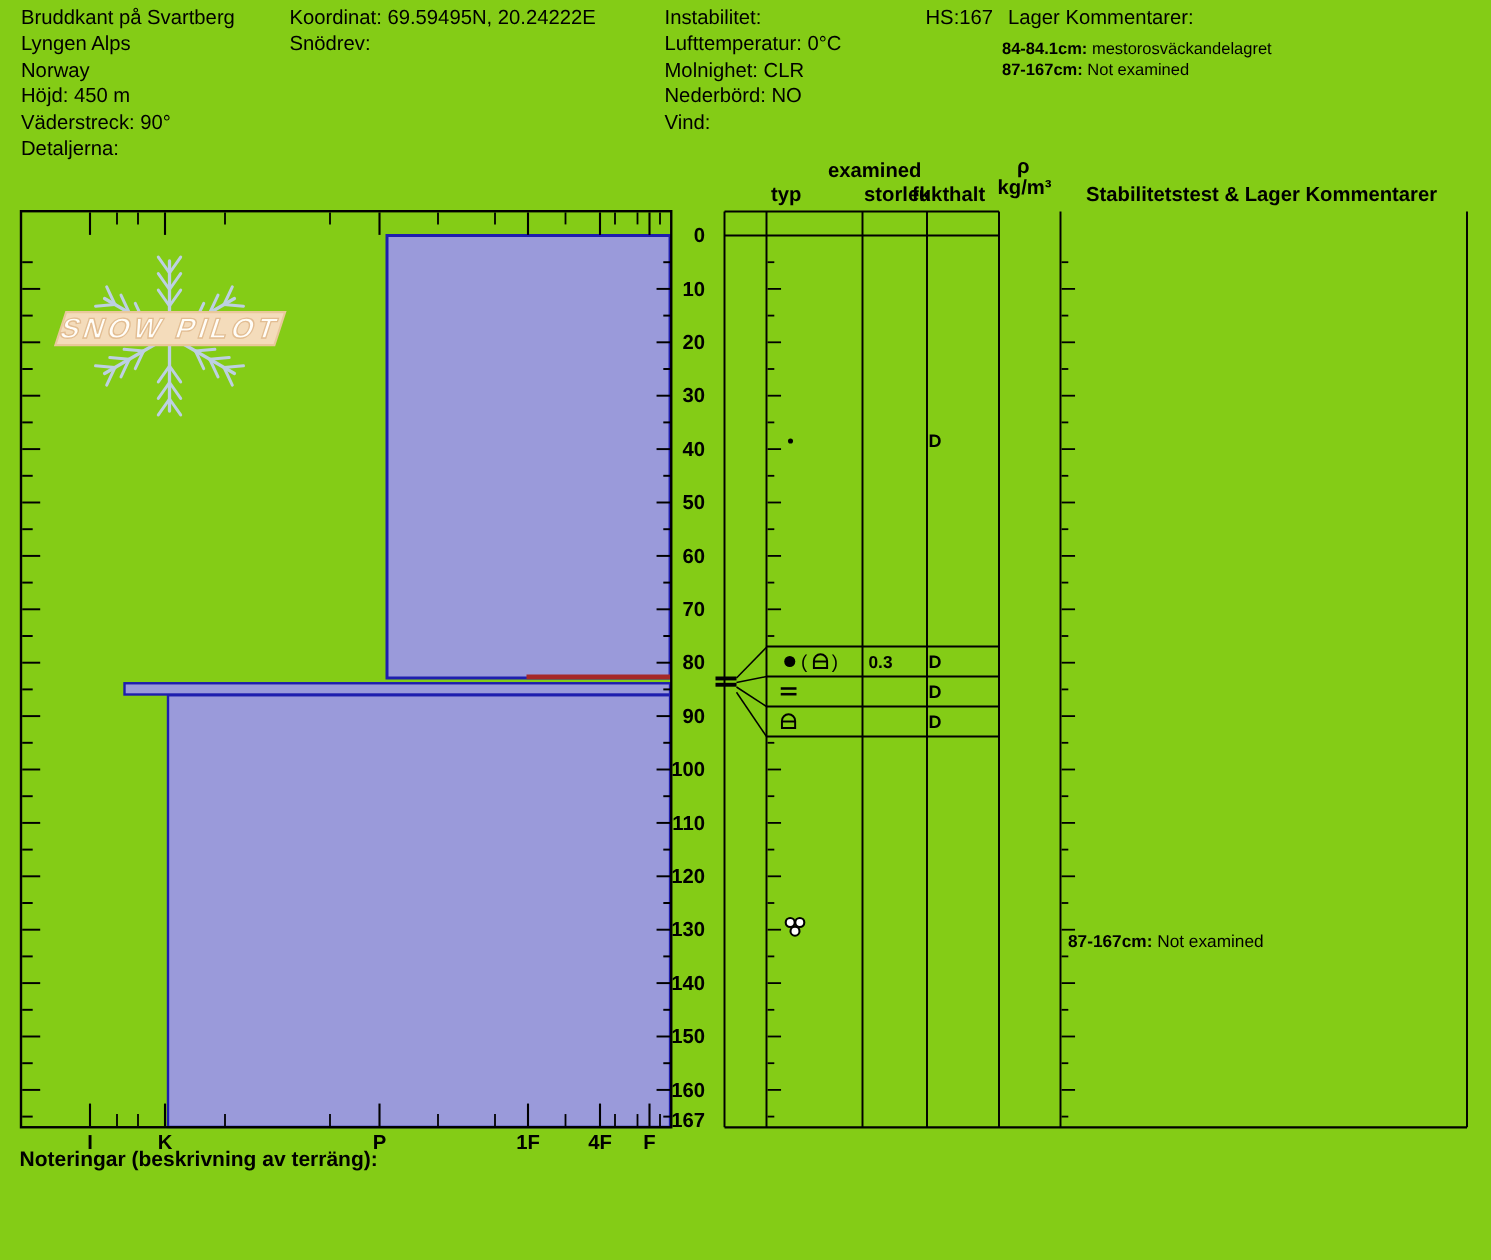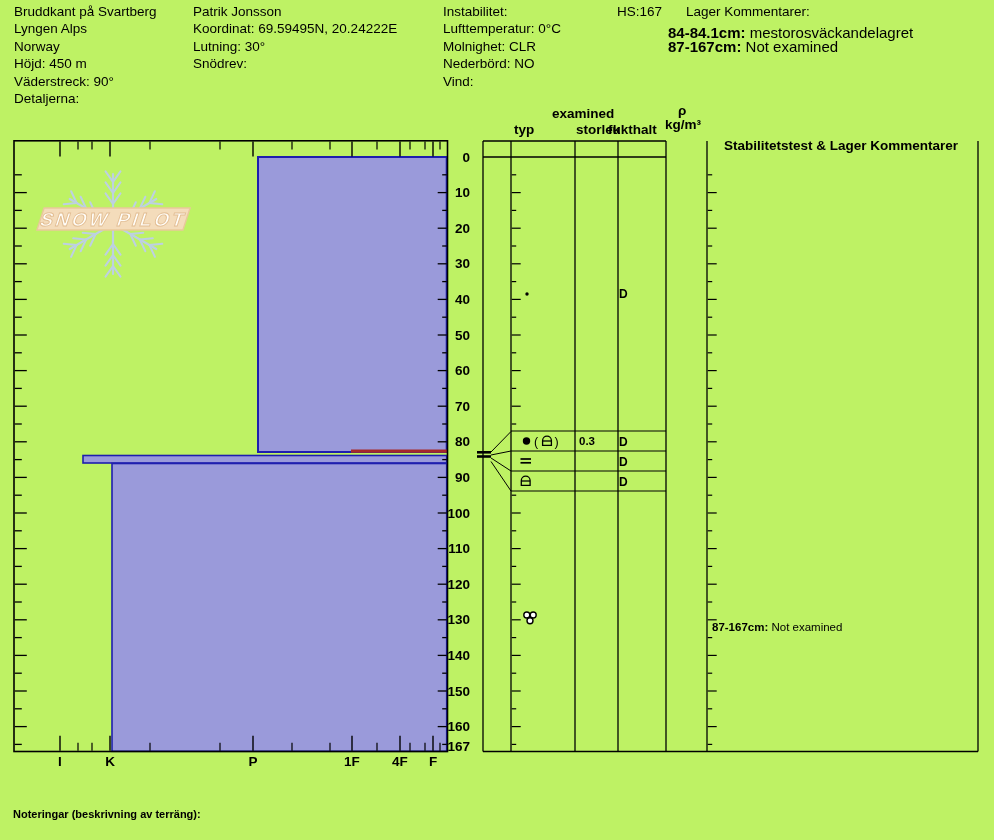--- a/index.html
+++ b/index.html
@@ -1,71 +1,69 @@
 <!DOCTYPE html>
 <html><head>
 <meta charset="utf-8">
 <style>
   html,body{margin:0;padding:0;background:#fff;}
-  .page{position:relative;width:994px;height:840px;background:#bef264;
+  .page{position:relative;width:994px;height:840px;background:#84cc16;
         font-family:"Liberation Sans",sans-serif;color:#000;overflow:hidden;}
   .hcol{position:absolute;top:3px;font-size:13.5px;line-height:17.4px;}
   .hcol .lbl{font-weight:normal;}
-  .small-comments{position:absolute;font-size:15px;line-height:14px;}
+  .small-comments{position:absolute;font-size:11px;line-height:14px;}
   .small-comments .lbl{font-weight:bold;}
   .colhead{position:absolute;font-weight:bold;font-size:13.5px;white-space:nowrap;}
-  .footnote{position:absolute;font-weight:bold;font-size:11px;white-space:nowrap;margin-top:44px;}
+  .footnote{position:absolute;font-weight:bold;font-size:14px;white-space:nowrap;}
   svg text{font-family:"Liberation Sans",sans-serif;}
   #chart-svg{position:absolute;left:0;top:0;}
 </style>
 </head>
 <body>
 
 <div class="page">
 
   <div class="hcol" style="left:14px;" id="hcol1">
       <div>Bruddkant på Svartberg</div>
       <div>Lyngen Alps</div>
       <div>Norway</div>
       <div><span class="lbl">Höjd:</span> 450 m</div>
       <div><span class="lbl">Väderstreck:</span> 90°</div>
       <div><span class="lbl">Detaljerna:</span></div>
     </div>
   <div class="hcol" style="left:193px;" id="hcol2">
-      <div>Patrik Jonsson</div>
       <div><span class="lbl">Koordinat:</span> 69.59495N, 20.24222E</div>
-      <div><span class="lbl">Lutning:</span> 30°</div>
       <div><span class="lbl">Snödrev:</span></div>
     </div>
   <div class="hcol" style="left:443px;" id="hcol3">
       <div><span class="lbl">Instabilitet:</span></div>
       <div><span class="lbl">Lufttemperatur:</span> 0°C</div>
       <div><span class="lbl">Molnighet:</span> CLR</div>
       <div><span class="lbl">Nederbörd:</span> NO</div>
       <div><span class="lbl">Vind:</span></div>
     </div>
 
   <div class="hcol" style="left:617px;">
     <div><span class="lbl">HS:</span><span>167</span></div>
   </div>
-  <div class="hcol" style="left:686px;">
+  <div class="hcol" style="left:660px;padding-left:12px;">
     <div class="lbl">Lager Kommentarer:</div>
   </div>
   <div class="small-comments" style="left:668px;top:26px;" id="lager-entries">
       <div><span class="lbl">84-84.1cm:</span> mestorosväckandelagret</div>
       <div><span class="lbl">87-167cm:</span> Not examined</div>
     </div>
 
   <div class="colhead" style="left:514px;top:122px;">typ</div>
   <div class="colhead" style="left:552px;top:106px;">examined</div>
   <div class="colhead" style="left:576px;top:122px;">storlek</div>
   <div class="colhead" style="left:608px;top:122px;">fukthalt</div>
   <div class="colhead" style="left:678px;top:103px;">ρ</div>
   <div class="colhead" style="left:665px;top:117px;">kg/m³</div>
-  <div class="colhead" style="left:724px;top:138px;">Stabilitetstest &amp; Lager Kommentarer</div>
+  <div class="colhead" style="left:724px;top:122px;">Stabilitetstest &amp; Lager Kommentarer</div>
 
   <svg id="chart-svg" width="994" height="840" viewBox="0 0 994 840">
       <g>
         <g stroke="#bdd0e2" stroke-width="2.2" fill="none" stroke-linecap="round">
           <line x1="113" y1="224" x2="113" y2="174" stroke="#bdd0e2" stroke-width="2.2"></line>
           <line x1="113" y1="204" x2="105.5435063274364" y2="193.3510234242431" stroke="#bdd0e2" stroke-width="2"></line>
           <line x1="113" y1="204" x2="120.4564936725636" y2="193.3510234242431" stroke="#bdd0e2" stroke-width="2"></line>
           <line x1="113" y1="193" x2="105.5435063274364" y2="182.3510234242431" stroke="#bdd0e2" stroke-width="2"></line>
           <line x1="113" y1="193" x2="120.4564936725636" y2="182.3510234242431" stroke="#bdd0e2" stroke-width="2"></line>
           <line x1="113" y1="182" x2="105.5435063274364" y2="171.3510234242431" stroke="#bdd0e2" stroke-width="2"></line>

